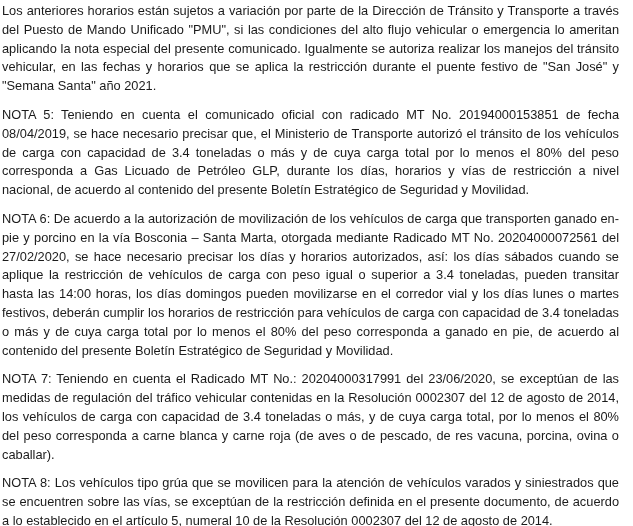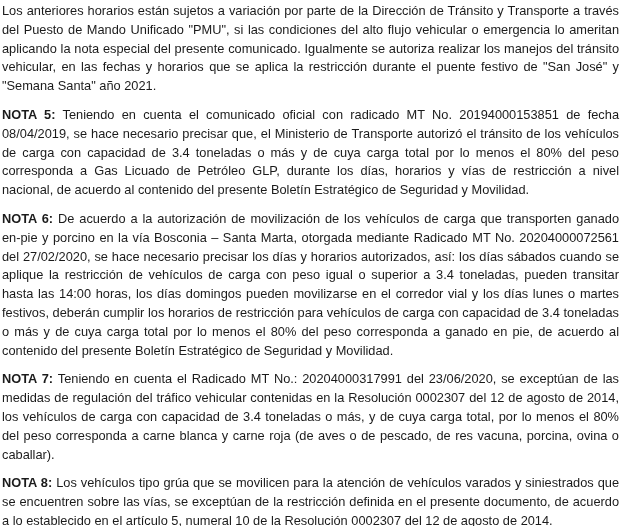--- a/index.html
+++ b/index.html
@@ -19,21 +19,21 @@
     font-size: 12.8px;
     line-height: 18.8px;
     color: #1b1b1b;
     text-align: justify;
     -webkit-font-smoothing: antialiased;
   }
   .para {
     margin: 0 12px 10px 0;
   }
   .note-label {
-    font-weight: bold;
+    font-weight: normal;
   }
 </style>
 </head>
 <body>
 
 <div class="page">
 
   <p class="para">Los anteriores horarios están sujetos a variación por parte de la Dirección de Tránsito y Transporte a través del Puesto de Mando Unificado "PMU", si las condiciones del alto flujo vehicular o emergencia lo ameritan aplicando la nota especial del presente comunicado. Igualmente se autoriza realizar los manejos del tránsito vehicular, en las fechas y horarios que se aplica la restricción durante el puente festivo de "San José" y "Semana Santa" año 2021.</p>
 
   <p class="para"><span class="note-label">NOTA 5:</span> <span>Teniendo en cuenta el comunicado oficial con radicado MT No. 20194000153851 de fecha 08/04/2019, se hace necesario precisar que, el Ministerio de Transporte autorizó el tránsito de los vehículos de carga con capacidad de 3.4 toneladas o más y de cuya carga total por lo menos el 80% del peso corresponda a Gas Licuado de Petróleo GLP, durante los días, horarios y vías de restricción a nivel nacional, de acuerdo al contenido del presente Boletín Estratégico de Seguridad y Movilidad.</span></p>

